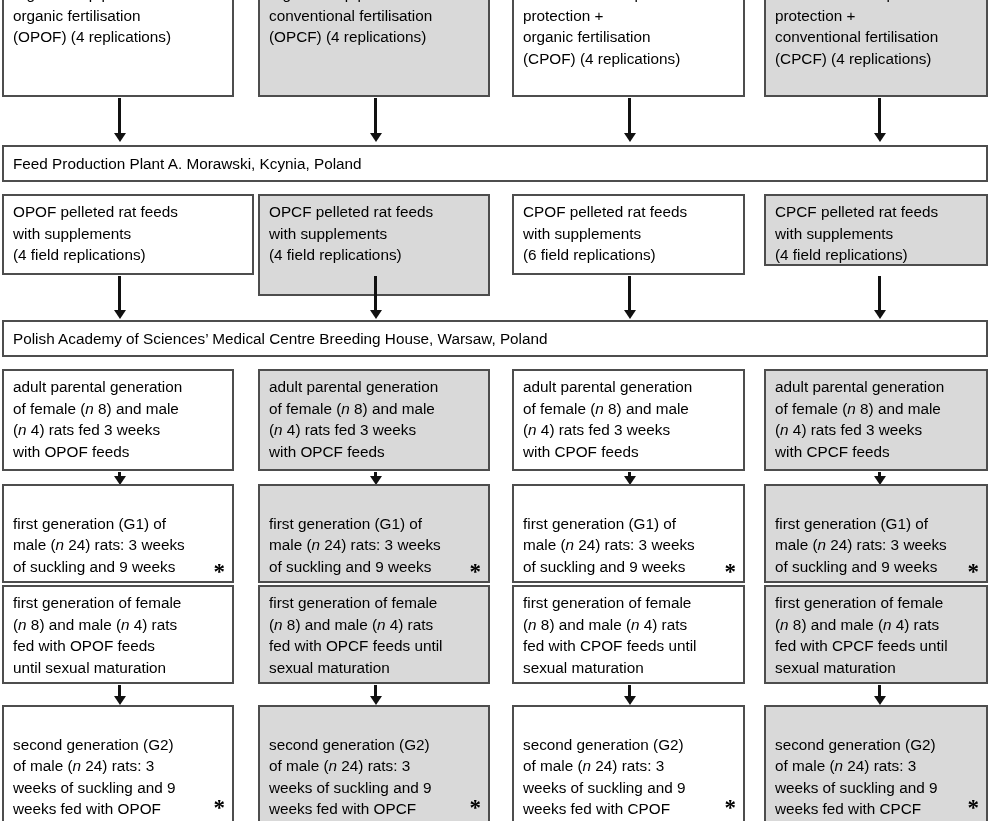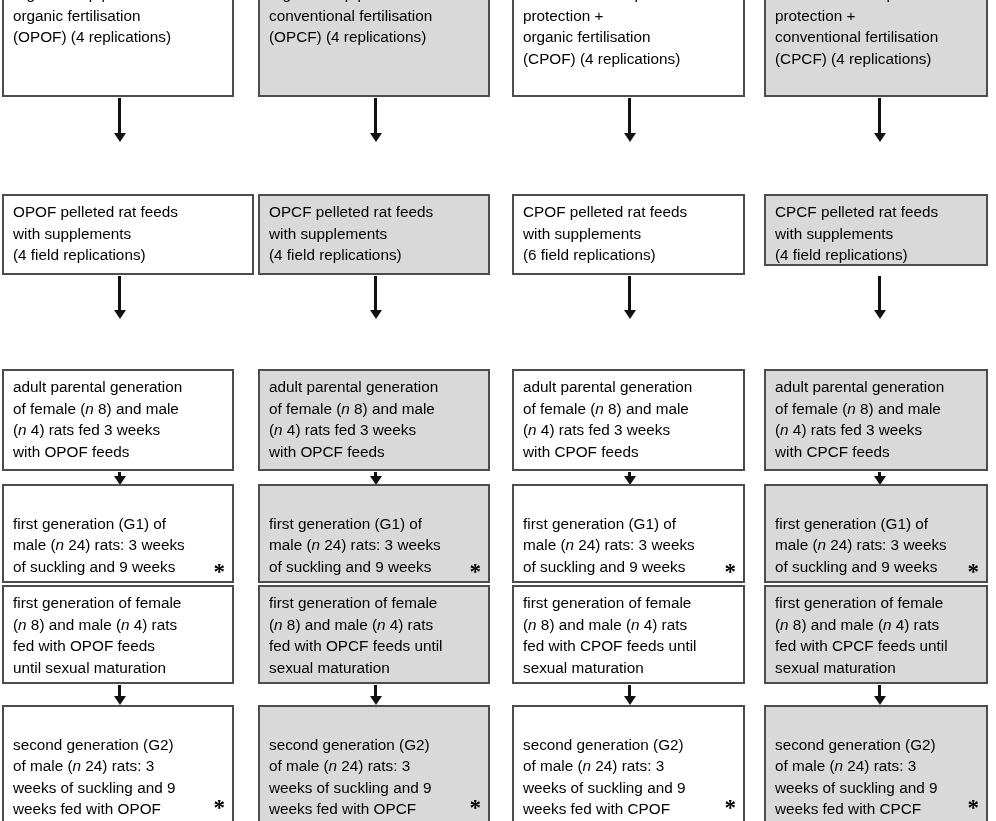--- a/index.html
+++ b/index.html
@@ -87,25 +87,26 @@
   </div>
   <div class="arrow" style="left:628px;top:98px;height:44px;">
     <div class="shaft" style="height:35px;"></div>
       <div class="head" style="top:35px;"></div>
   </div>
   <div class="arrow" style="left:878px;top:98px;height:44px;">
     <div class="shaft" style="height:35px;"></div>
       <div class="head" style="top:35px;"></div>
   </div>
 
+  <div class="banner" style="left:2px;top:145px;width:986px;height:37px;">Feed Production Plant A. Morawski, Kcynia, Poland</div>
 
   <div class="box" style="left:2px;top:194px;width:252px;height:81px;">OPOF pelleted rat feeds
 with supplements
 (4 field replications)</div>
-  <div class="box shaded" style="left:258px;top:194px;width:232px;height:81px;">OPCF pelleted rat feeds
+  <div class="box shaded" style="left:258px;top:194px;width:232px;height:102px;">OPCF pelleted rat feeds
 with supplements
 (4 field replications)</div>
   <div class="box" style="left:512px;top:194px;width:233px;height:81px;">CPOF pelleted rat feeds
 with supplements
 (6 field replications)</div>
   <div class="box shaded" style="left:764px;top:194px;width:224px;height:72px;">CPCF pelleted rat feeds
 with supplements
 (4 field replications)</div>
 
   <div class="arrow" style="left:118px;top:276px;height:42px;">
@@ -118,20 +119,21 @@
   </div>
   <div class="arrow" style="left:628px;top:276px;height:42px;">
     <div class="shaft" style="height:34px;"></div>
       <div class="head" style="top:34px;"></div>
   </div>
   <div class="arrow" style="left:878px;top:276px;height:42px;">
     <div class="shaft" style="height:34px;"></div>
       <div class="head" style="top:34px;"></div>
   </div>
 
+  <div class="banner" style="left:2px;top:320px;width:986px;height:37px;">Polish Academy of Sciences’ Medical Centre Breeding House, Warsaw, Poland</div>
 
   <div class="box" style="left:2px;top:369px;width:232px;height:102px;">adult parental generation
 of female (<span class="ital">n</span> 8) and male
 (<span class="ital">n</span> 4) rats fed 3 weeks
 with OPOF feeds</div>
   <div class="box shaded" style="left:258px;top:369px;width:232px;height:102px;">adult parental generation
 of female (<span class="ital">n</span> 8) and male
 (<span class="ital">n</span> 4) rats fed 3 weeks
 with OPCF feeds</div>
   <div class="box" style="left:512px;top:369px;width:233px;height:102px;">adult parental generation

